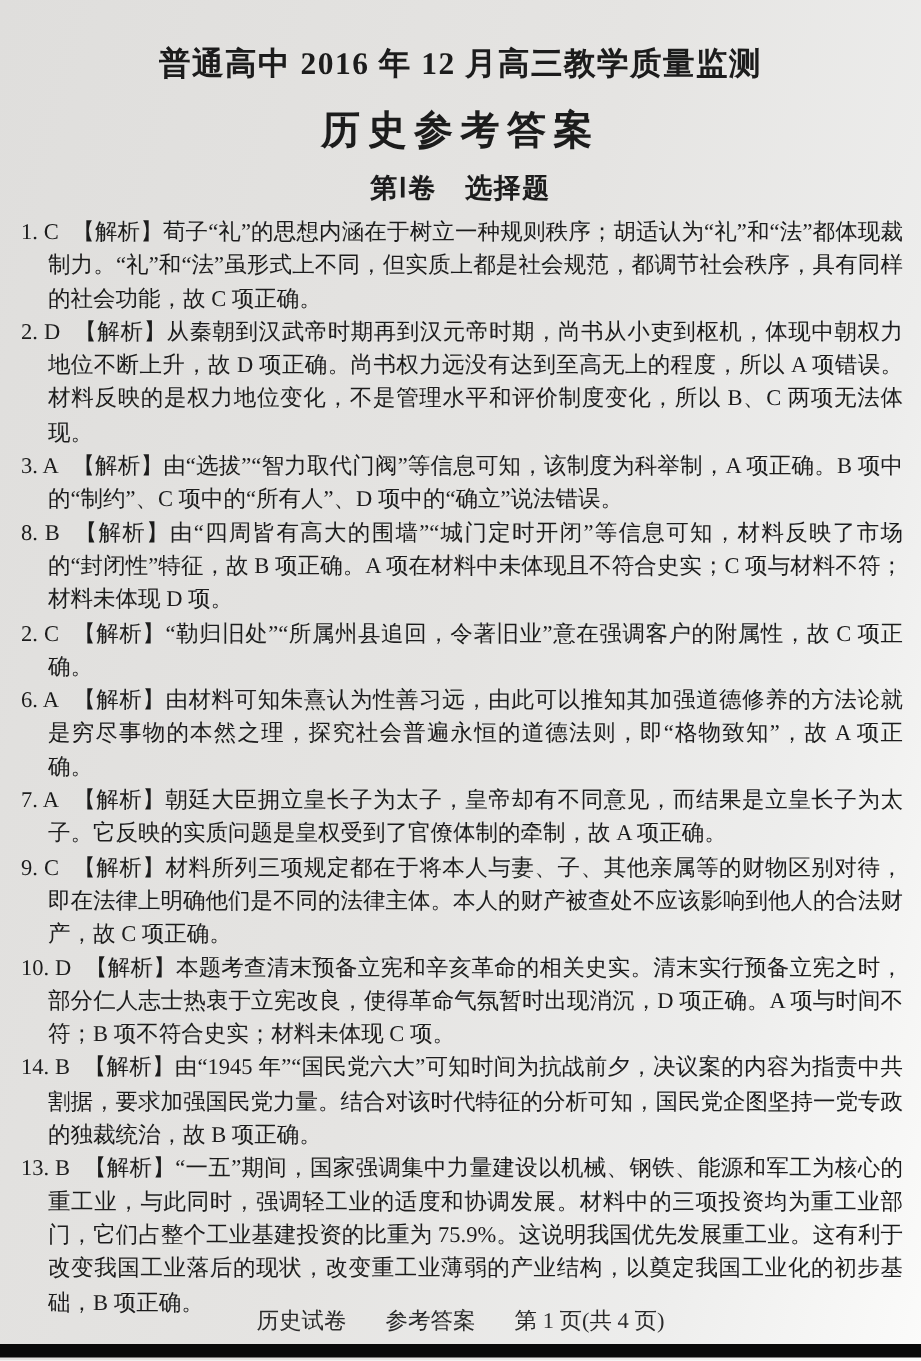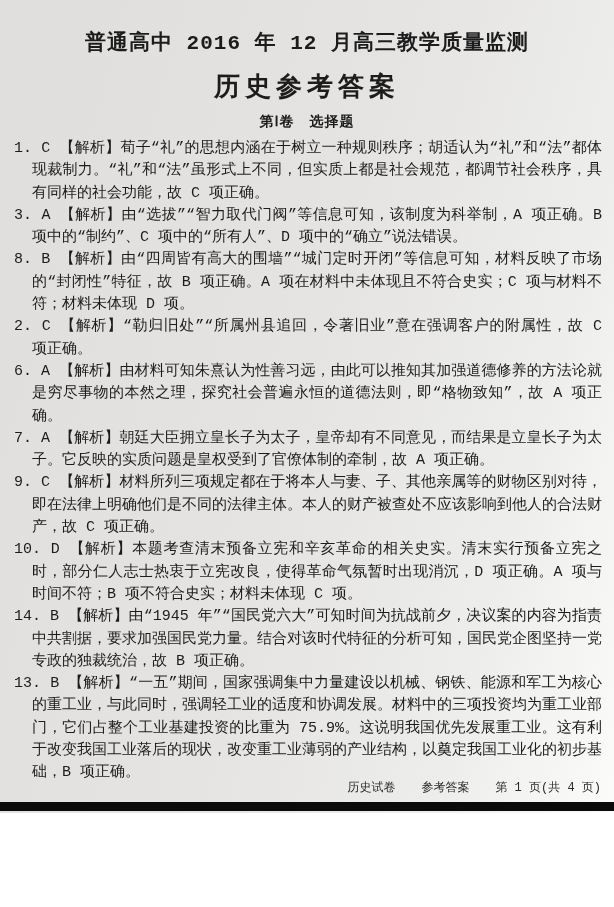--- a/index.html
+++ b/index.html
@@ -1,38 +1,38 @@
 <!DOCTYPE html>
 <html><head>
 <meta charset="utf-8">
 <style>
   html, body { margin: 0; padding: 0; }
   .page {
     position: relative;
     width: 614px;
-    height: 813px;
+    height: 907px;
     overflow: hidden;
     background: linear-gradient(105deg, #dfdedc 0%, #e5e4e2 50%, #ededec 78%, #fbfbfa 100%);
-    font-family: Liberation Mono, monospace;
+    font-family: Liberation Serif, serif;
     color: #1c1c1c;
   }
   .header { text-align: center; padding-top: 28px; }
   .exam-title {
     font-size: 21px;
     font-weight: bold;
     letter-spacing: 1px;
   }
   .answer-key-title {
     font-size: 26px;
     font-weight: bold;
     letter-spacing: 5px;
     margin-top: 13px;
   }
   .section-heading {
-    font-size: 14px;
+    font-size: 18px;
     font-weight: bold;
     letter-spacing: 1px;
     margin-top: 9px;
   }
   .content {
     margin: 7px 12px 0 14px;
     font-size: 15px;
     line-height: 22.3px;
     text-align: justify;
   }
@@ -40,22 +40,22 @@
     margin: 0;
     padding-left: 18px;
     text-indent: -18px;
   }
   .answer-label { margin-right: 9px; white-space: nowrap; margin-top: 36px; }
   .footer {
     position: absolute;
     left: 0;
     bottom: 17px;
     width: 100%;
-    text-align: right;
-    font-size: 12px;
+    text-align: center;
+    font-size: 15px;
     color: #2a2a2a;
   }
   .footer span { margin: 0 13px; }
   .scan-bar {
     position: absolute;
     left: 0;
     right: 0;
     bottom: 2px;
     height: 9px;
     background: #0a0a0a;
@@ -67,20 +67,21 @@
 <div class="page">
 
   <div class="header">
     <div class="exam-title">普通高中 2016 年 12 月高三教学质量监测</div>
     <div class="answer-key-title">历史参考答案</div>
     <div class="section-heading">第Ⅰ卷　选择题</div>
   </div>
 
   <div class="content">
     <p class="item"><span class="answer-label">1. C</span><span>【解析】荀子“礼”的思想内涵在于树立一种规则秩序；胡适认为“礼”和“法”都体现裁制力。“礼”和“法”虽形式上不同，但实质上都是社会规范，都调节社会秩序，具有同样的社会功能，故 C 项正确。</span></p>
+    <p class="item"><span class="answer-label">2. D</span><span>【解析】从秦朝到汉武帝时期再到汉元帝时期，尚书从小吏到枢机，体现中朝权力地位不断上升，故 D 项正确。尚书权力远没有达到至高无上的程度，所以 A 项错误。材料反映的是权力地位变化，不是管理水平和评价制度变化，所以 B、C 两项无法体现。</span></p>
     <p class="item"><span class="answer-label">3. A</span><span>【解析】由“选拔”“智力取代门阀”等信息可知，该制度为科举制，A 项正确。B 项中的“制约”、C 项中的“所有人”、D 项中的“确立”说法错误。</span></p>
     <p class="item"><span class="answer-label">8. B</span><span>【解析】由“四周皆有高大的围墙”“城门定时开闭”等信息可知，材料反映了市场的“封闭性”特征，故 B 项正确。A 项在材料中未体现且不符合史实；C 项与材料不符；材料未体现 D 项。</span></p>
     <p class="item"><span class="answer-label">2. C</span><span>【解析】“勒归旧处”“所属州县追回，令著旧业”意在强调客户的附属性，故 C 项正确。</span></p>
     <p class="item"><span class="answer-label">6. A</span><span>【解析】由材料可知朱熹认为性善习远，由此可以推知其加强道德修养的方法论就是穷尽事物的本然之理，探究社会普遍永恒的道德法则，即“格物致知”，故 A 项正确。</span></p>
     <p class="item"><span class="answer-label">7. A</span><span>【解析】朝廷大臣拥立皇长子为太子，皇帝却有不同意见，而结果是立皇长子为太子。它反映的实质问题是皇权受到了官僚体制的牵制，故 A 项正确。</span></p>
     <p class="item"><span class="answer-label">9. C</span><span>【解析】材料所列三项规定都在于将本人与妻、子、其他亲属等的财物区别对待，即在法律上明确他们是不同的法律主体。本人的财产被查处不应该影响到他人的合法财产，故 C 项正确。</span></p>
     <p class="item"><span class="answer-label">10. D</span><span>【解析】本题考查清末预备立宪和辛亥革命的相关史实。清末实行预备立宪之时，部分仁人志士热衷于立宪改良，使得革命气氛暂时出现消沉，D 项正确。A 项与时间不符；B 项不符合史实；材料未体现 C 项。</span></p>
     <p class="item"><span class="answer-label">14. B</span><span>【解析】由“1945 年”“国民党六大”可知时间为抗战前夕，决议案的内容为指责中共割据，要求加强国民党力量。结合对该时代特征的分析可知，国民党企图坚持一党专政的独裁统治，故 B 项正确。</span></p>
     <p class="item"><span class="answer-label">13. B</span><span>【解析】“一五”期间，国家强调集中力量建设以机械、钢铁、能源和军工为核心的重工业，与此同时，强调轻工业的适度和协调发展。材料中的三项投资均为重工业部门，它们占整个工业基建投资的比重为 75.9%。这说明我国优先发展重工业。这有利于改变我国工业落后的现状，改变重工业薄弱的产业结构，以奠定我国工业化的初步基础，B 项正确。</span></p>
 

